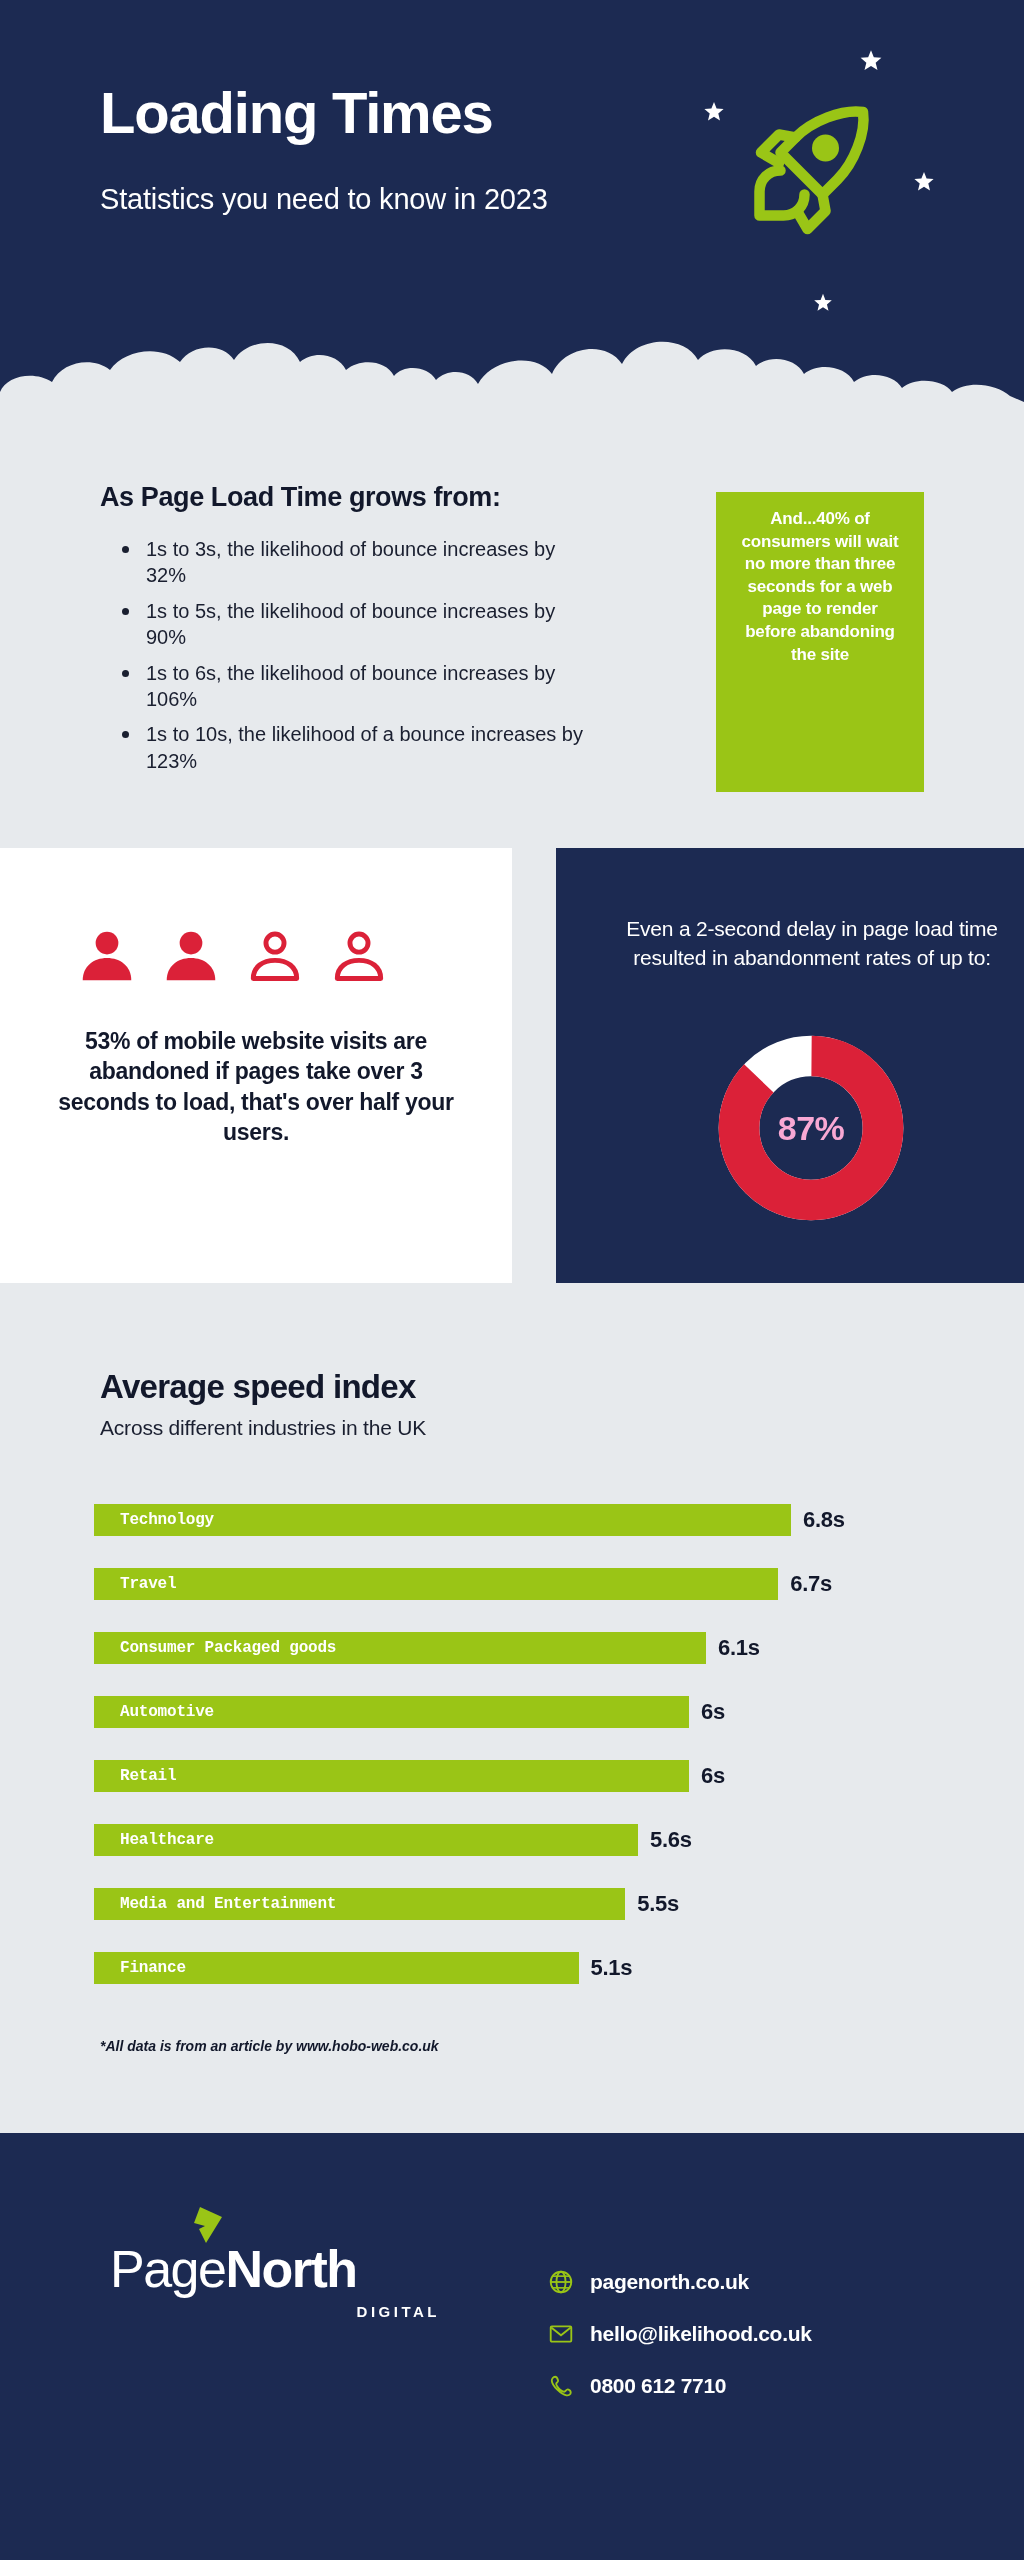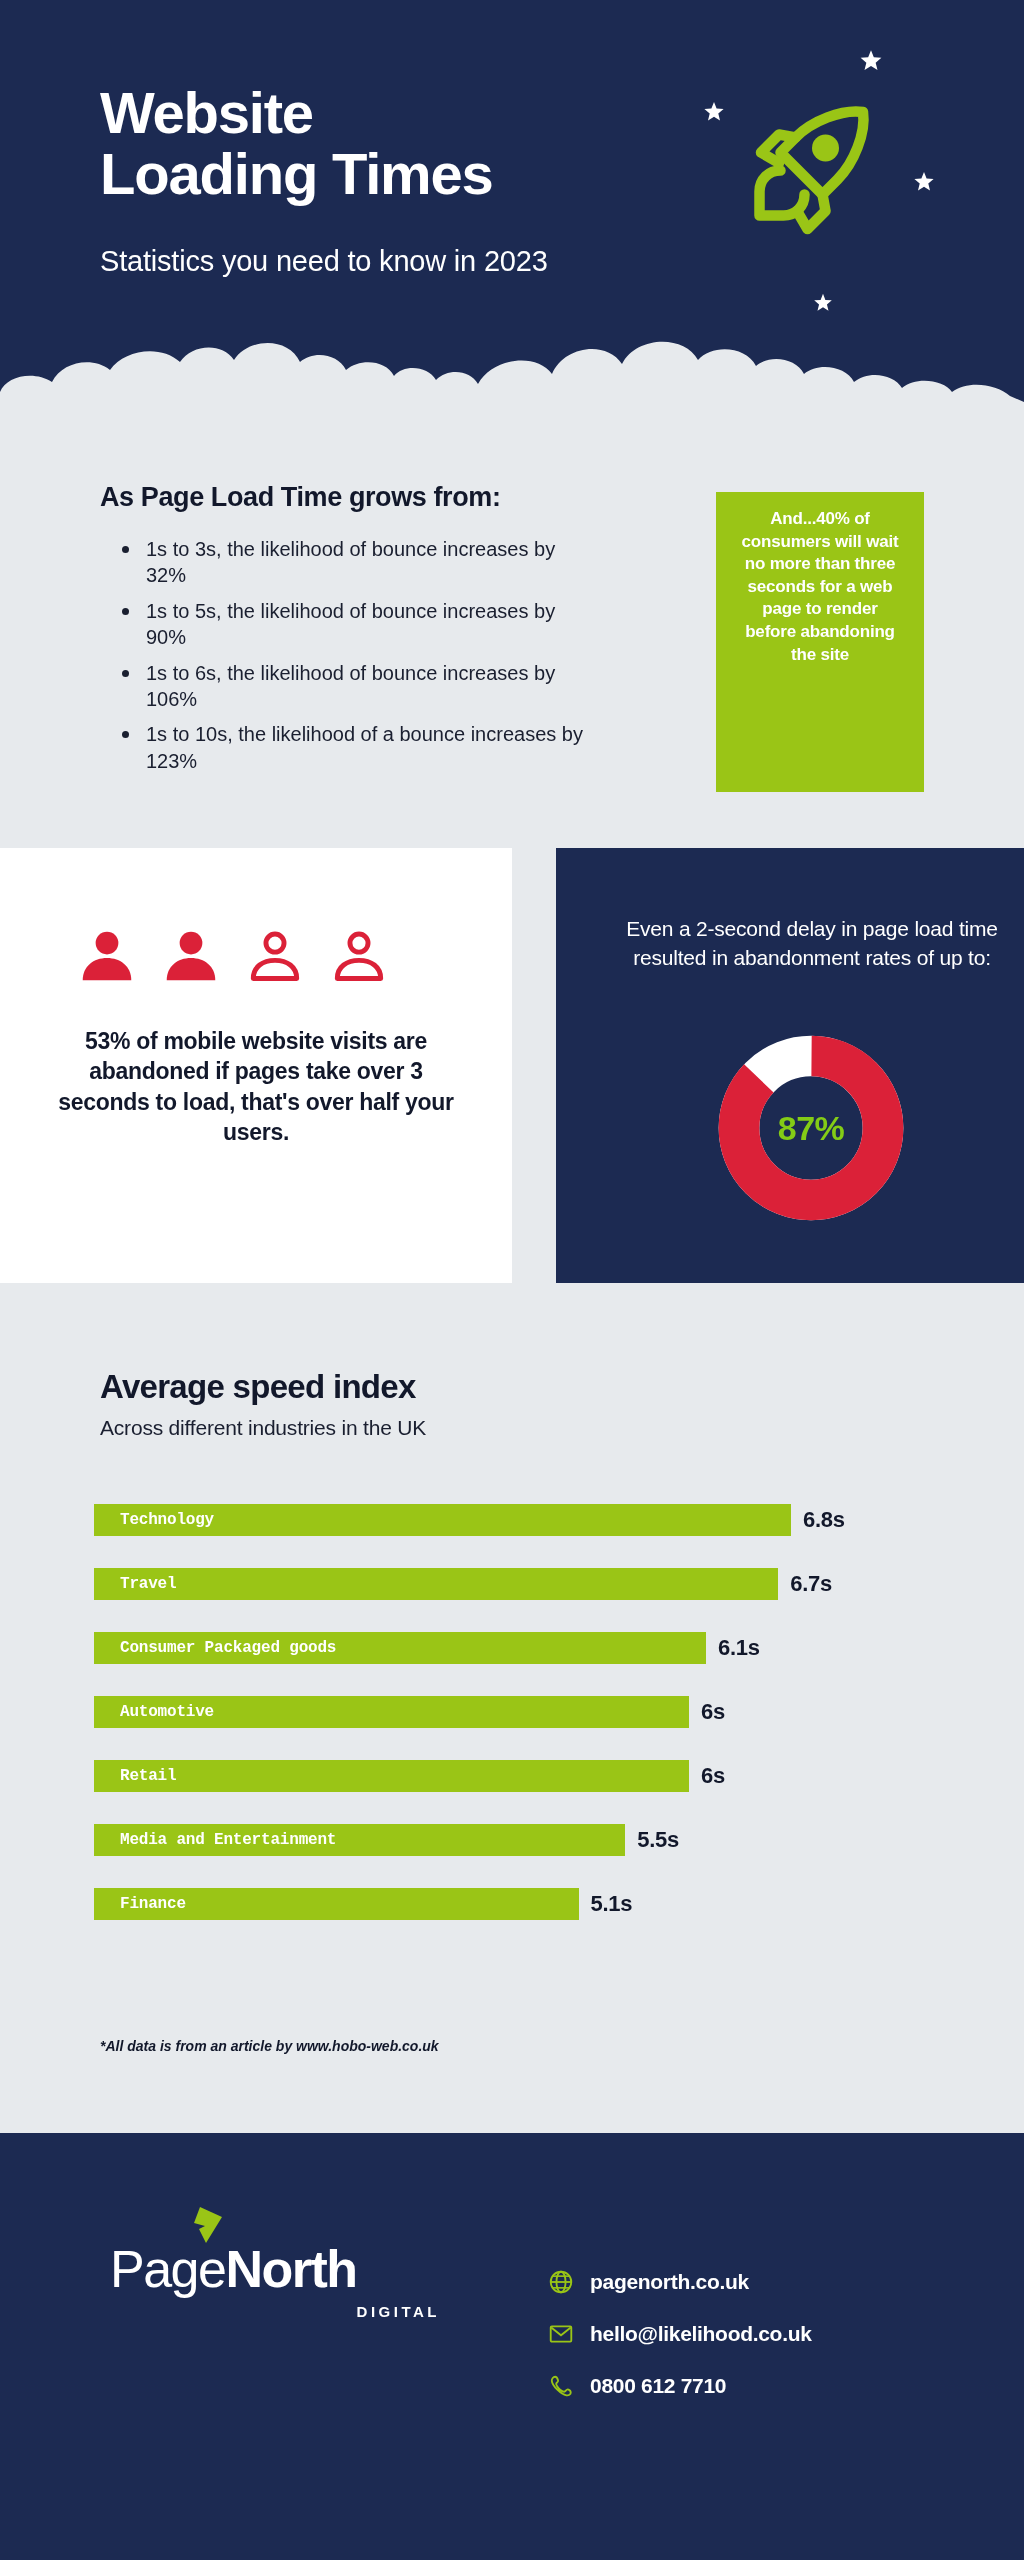--- a/index.html
+++ b/index.html
@@ -65,21 +65,21 @@
     color:#12182b; letter-spacing:-0.3px;
   }
   .delay-text {
     position:absolute; left:56px; top:66px; width:400px; text-align:center;
     color:#ffffff; font-size:21px; line-height:1.4; letter-spacing:-0.2px;
   }
   .donut { position:absolute; left:160px; top:185px; }
   .donut-label {
     position:absolute; left:160px; top:185px; width:190px; height:190px;
     display:flex; align-items:center; justify-content:center;
-    color:#84cc16; font-size:34px; font-weight:bold; letter-spacing:-0.5px;
+    color:#f9a8d4; font-size:34px; font-weight:bold; letter-spacing:-0.5px;
   }
 
   
   .sec3 { position:absolute; left:0; top:1283px; width:1024px; height:850px; background:#e7eaed; }
   .sec3-title {
     position:absolute; left:100px; top:85px;
     font-size:33px; font-weight:bold; color:#12182b; letter-spacing:-0.7px;
   }
   .sec3-sub {
     position:absolute; left:100px; top:133px;
@@ -123,21 +123,20 @@
   .contact-text { color:#ffffff; font-size:21px; font-weight:bold; letter-spacing:-0.3px; }
 </style>
 </head>
 <body>
 
 <div class="page">
 
   <div class="header">
     <div class="header-inner">
       <div class="title">
-        <div>Website</div>
         <div>Loading Times</div>
       </div>
       <div class="subtitle">Statistics you need to know in 2023</div>
     </div>
 
     <svg class="star" style="left:858px; top:48px;" width="26" height="26" viewBox="0 0 24 24">
       <path d="M12 2 L14.6 8.6 L21.6 9.1 L16.3 13.6 L18 20.4 L12 16.7 L6 20.4 L7.7 13.6 L2.4 9.1 L9.4 8.6 Z" fill="#ffffff"></path>
     </svg>
     <svg class="star" style="left:702px; top:100px;" width="24" height="24" viewBox="0 0 24 24">
       <path d="M12 2 L14.6 8.6 L21.6 9.1 L16.3 13.6 L18 20.4 L12 16.7 L6 20.4 L7.7 13.6 L2.4 9.1 L9.4 8.6 Z" fill="#ffffff"></path>
@@ -244,20 +243,26 @@
         </div>
         <span class="bar-value">6s</span>
       </div>
       <div class="bar-row">
         <div class="bar" style="width: 70%;">
           <span class="bar-label">Retail</span>
         </div>
         <span class="bar-value">6s</span>
       </div>
       <div class="bar-row">
+        <div class="bar" style="width: 64%;">
+          <span class="bar-label">Healthcare</span>
+        </div>
+        <span class="bar-value">5.6s</span>
+      </div>
+      <div class="bar-row">
         <div class="bar" style="width: 62.5%;">
           <span class="bar-label">Media and Entertainment</span>
         </div>
         <span class="bar-value">5.5s</span>
       </div>
       <div class="bar-row">
         <div class="bar" style="width: 57%;">
           <span class="bar-label">Finance</span>
         </div>
         <span class="bar-value">5.1s</span>

